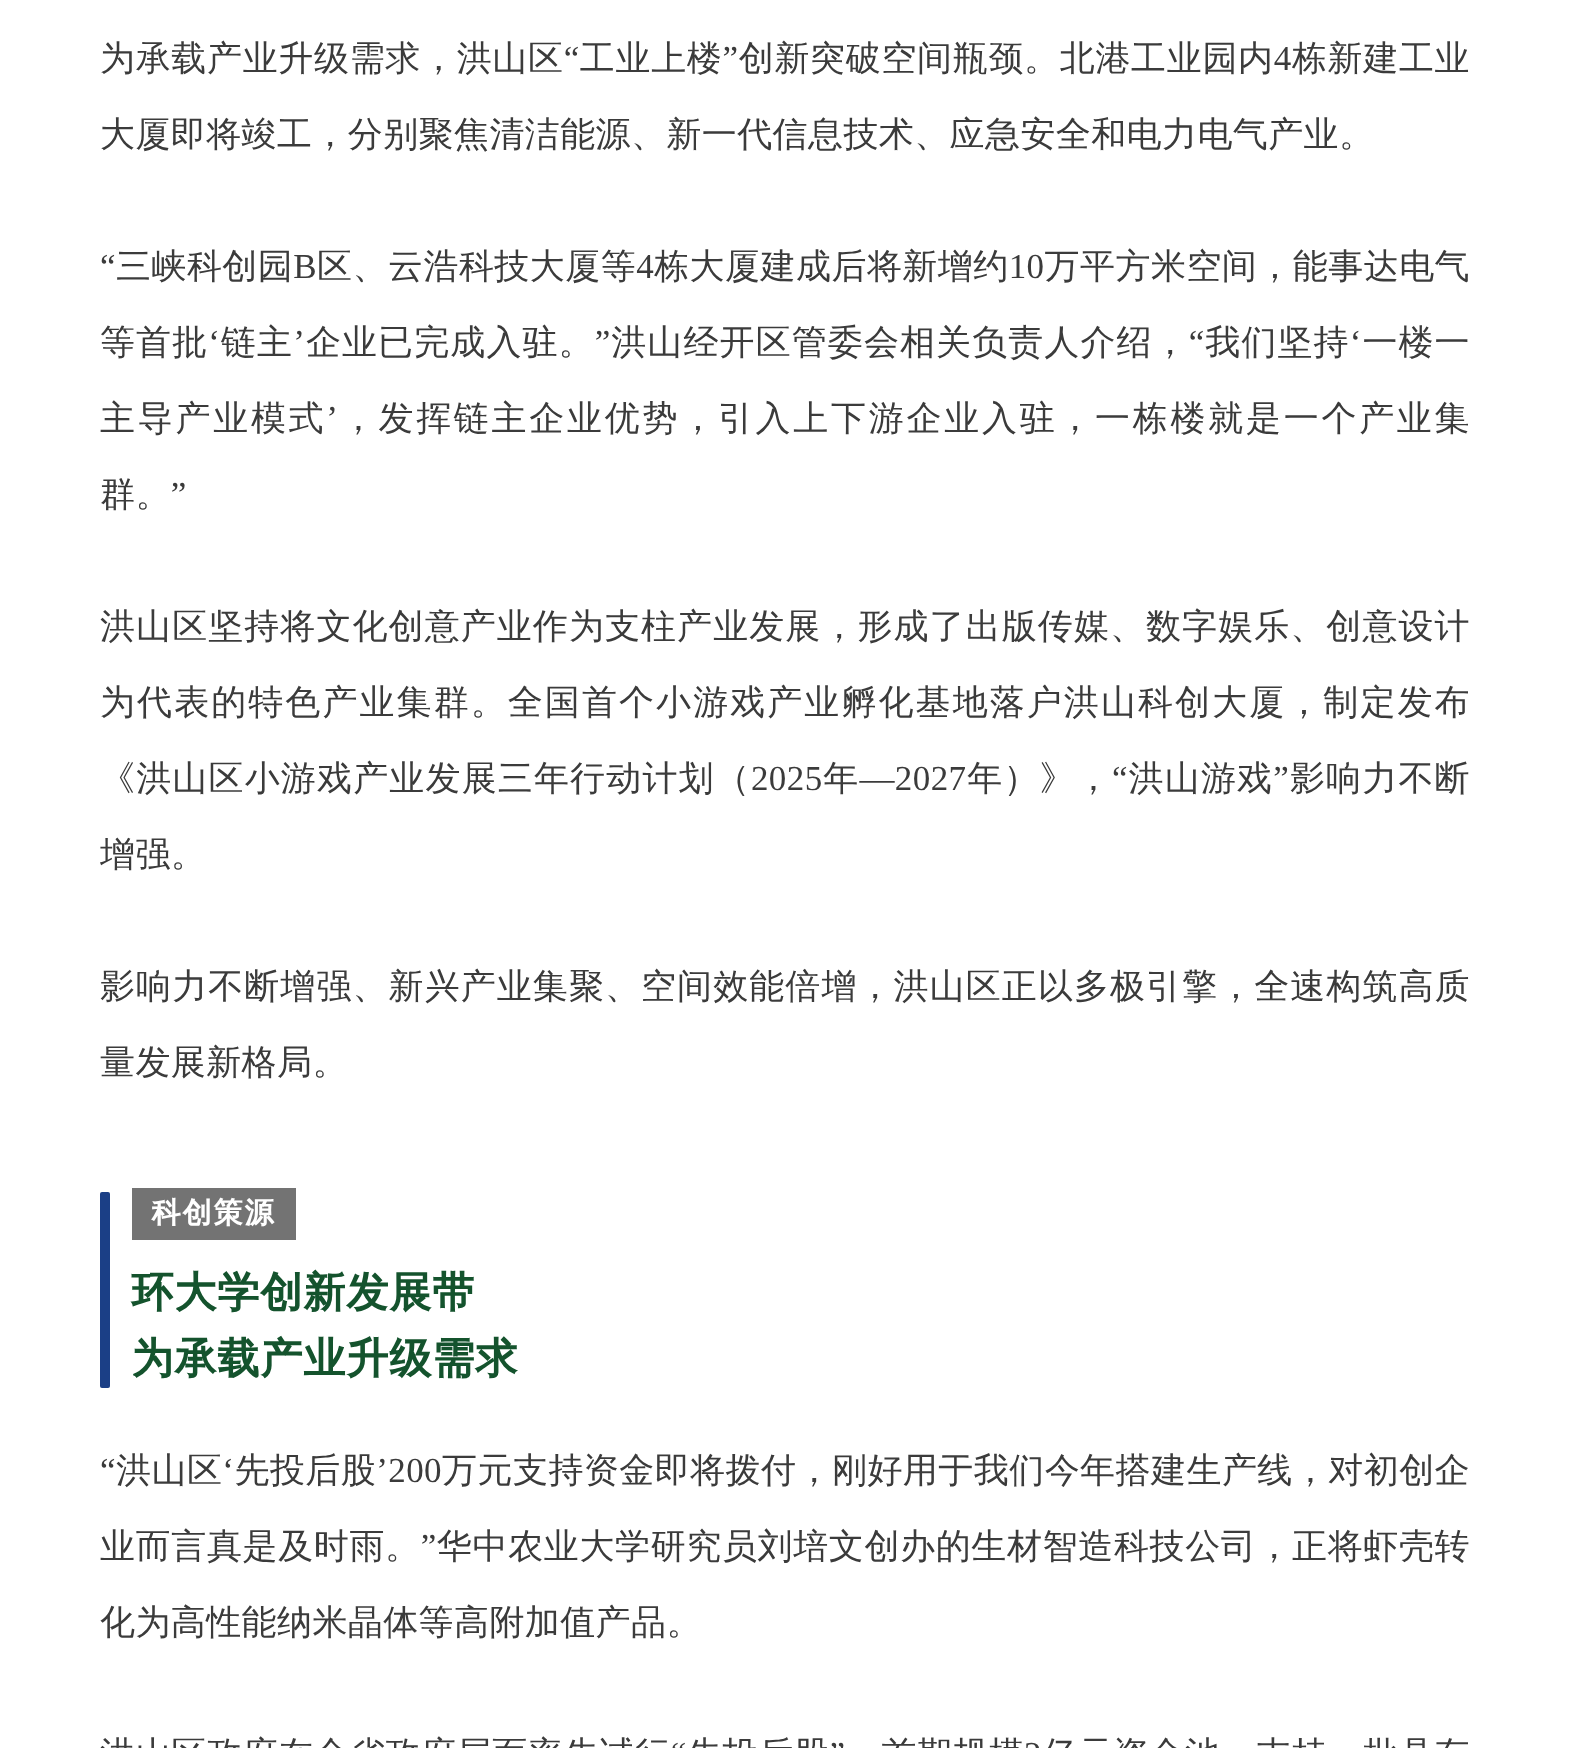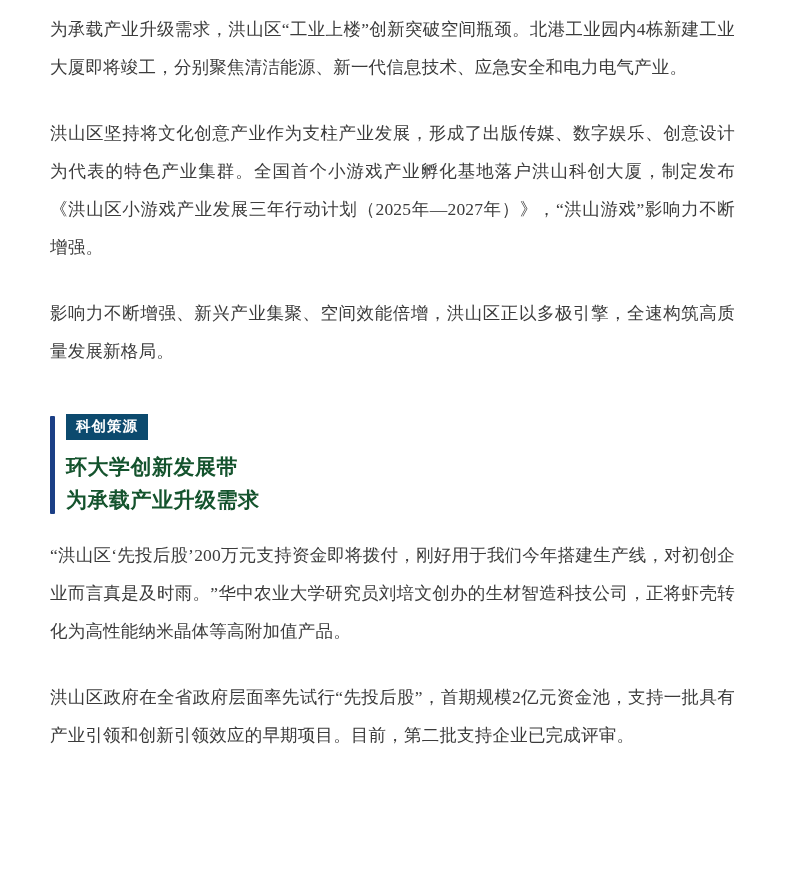--- a/index.html
+++ b/index.html
@@ -42,21 +42,21 @@
     position: absolute;
     left: 0;
     top: 2px;
     bottom: 2px;
     width: 5px;
     background: #1b3f86;
     border-radius: 1px;
   }
   .tag {
     display: inline-block;
-    background: #0c4a6e;
+    background: #737373;
     color: #ffffff;
     font-family: "Liberation Sans", "DejaVu Sans", sans-serif;
     font-size: 14.5px;
     font-weight: bold;
     letter-spacing: 1px;
     padding: 3px 10px 4px 10px;
     margin-bottom: 10px;
   }
   .headline {
     font-family: "Liberation Sans", "DejaVu Sans", sans-serif;
@@ -66,20 +66,21 @@
     line-height: 33px;
     letter-spacing: 0.5px;
   }
 </style>
 </head>
 <body>
 
 <div class="page">
 
   <p class="para">为承载产业升级需求，洪山区“工业上楼”创新突破空间瓶颈。北港工业园内4栋新建工业大厦即将竣工，分别聚焦清洁能源、新一代信息技术、应急安全和电力电气产业。</p>
+  <p class="para">“三峡科创园B区、云浩科技大厦等4栋大厦建成后将新增约10万平方米空间，能事达电气等首批‘链主’企业已完成入驻。”洪山经开区管委会相关负责人介绍，“我们坚持‘一楼一主导产业模式’，发挥链主企业优势，引入上下游企业入驻，一栋楼就是一个产业集群。”</p>
   <p class="para">洪山区坚持将文化创意产业作为支柱产业发展，形成了出版传媒、数字娱乐、创意设计为代表的特色产业集群。全国首个小游戏产业孵化基地落户洪山科创大厦，制定发布《洪山区小游戏产业发展三年行动计划（2025年—2027年）》，“洪山游戏”影响力不断增强。</p>
   <p class="para">影响力不断增强、新兴产业集聚、空间效能倍增，洪山区正以多极引擎，全速构筑高质量发展新格局。</p>
 
   <div class="section-head">
     <div class="tag">科创策源</div>
     <div class="headline">环大学创新发展带</div>
     <div class="headline">为承载产业升级需求</div>
   </div>
 
   <p class="para">“洪山区‘先投后股’200万元支持资金即将拨付，刚好用于我们今年搭建生产线，对初创企业而言真是及时雨。”华中农业大学研究员刘培文创办的生材智造科技公司，正将虾壳转化为高性能纳米晶体等高附加值产品。</p>

